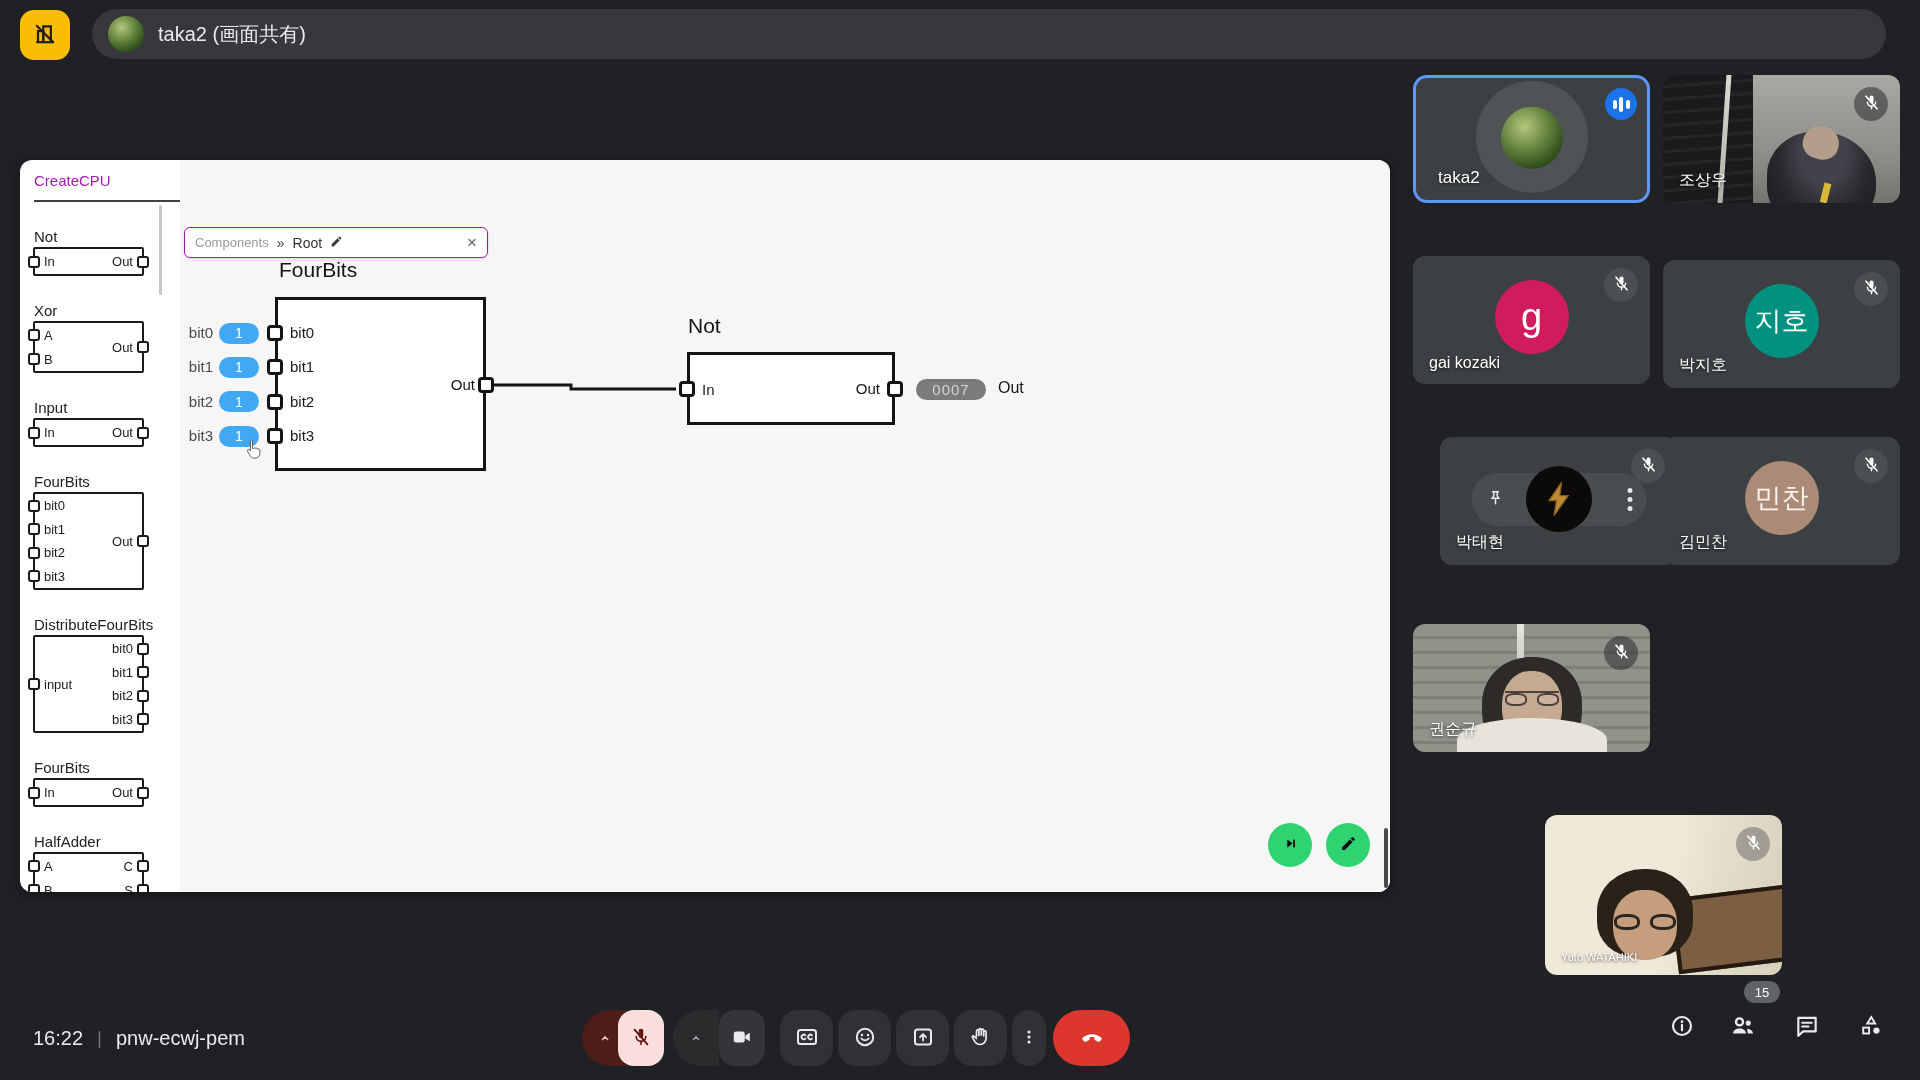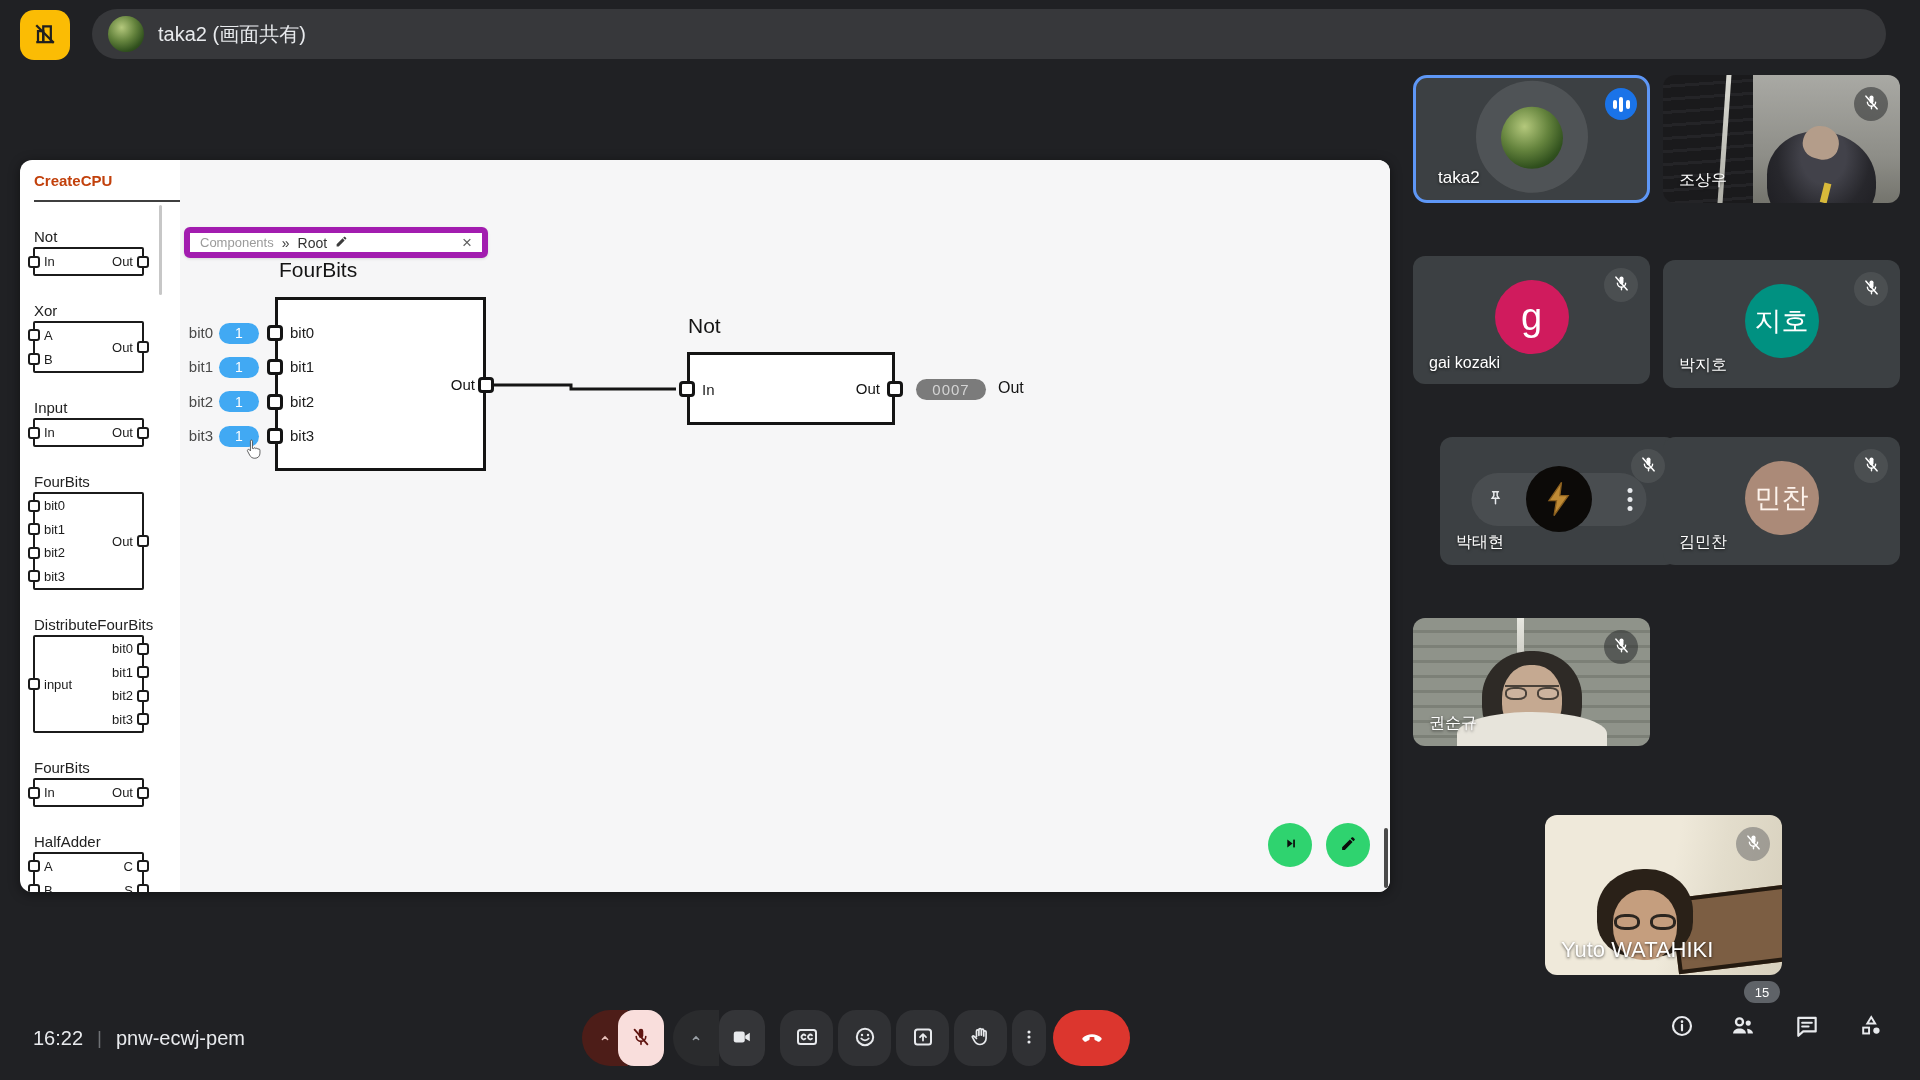--- a/index.html
+++ b/index.html
@@ -8,37 +8,37 @@
 
   
   .fx-btn{position:absolute;left:20px;top:10px;width:50px;height:50px;border:none;border-radius:14px;background:#fbbc04;display:flex;align-items:center;justify-content:center;cursor:pointer;}
   .presenter-pill{position:absolute;left:92px;top:9px;width:1794px;height:50px;border-radius:25px;background:#37383b;display:flex;align-items:center;padding:0 16px;gap:14px;}
   .avatar-sm{width:36px;height:36px;border-radius:50%;background:radial-gradient(circle at 38% 32%,#b4c87c,#64833d 42%,#31511e 72%,#1d3313);}
   .presenter-name{color:#e8eaed;font-size:20px;font-weight:500;}
 
   
   .app-window{position:absolute;left:20px;top:160px;width:1370px;height:732px;background:#ffffff;border-radius:12px;overflow:hidden;box-shadow:0 2px 12px rgba(0,0,0,.45);}
   .canvas-bg{position:absolute;left:160px;top:0;right:0;bottom:0;background:#f6f6f7;}
-  .sb-title{position:absolute;left:14px;top:12px;font-size:15px;color:#c2410c;font-weight:bold;}
+  .sb-title{position:absolute;left:14px;top:12px;font-size:15px;color:#a21caf;}
   .sb-divider{position:absolute;left:14px;top:40px;width:146px;height:2px;background:#3f3f3f;}
   #sb-comps{position:absolute;left:13px;top:68px;width:142px;}
   .sb-comp{margin-bottom:26px;}
   .sb-lab{font-size:15px;color:#222;margin:0 0 2px 1px;white-space:nowrap;}
   .sb-box{display:flex;justify-content:space-between;border:2.5px solid #1b1b1b;border-radius:2px;width:111px;background:#fff;}
   .sb-col{display:flex;flex-direction:column;justify-content:space-around;}
   .p-row{display:flex;align-items:center;height:23px;}
   .p-sq{width:12px;height:12px;border:2.5px solid #1b1b1b;border-radius:3px;background:#fff;flex:none;}
   .sb-l .p-sq{margin-left:-7px;margin-right:4px;}
   .sb-r .p-row{justify-content:flex-end;}
   .sb-r .p-sq{margin-right:-7px;margin-left:4px;}
   .p-t{font-size:13px;color:#1c1c1c;white-space:nowrap;}
   .sb-scroll{position:absolute;left:139px;top:45px;width:3px;height:90px;border-radius:2px;background:#c7c7c7;}
 
   
-  .crumb{position:absolute;left:164px;top:67px;width:304px;height:31px;background:#fff;border:6px solid #a21caf;border-radius:6px;box-shadow:0 1px 3px rgba(0,0,0,.12);display:flex;align-items:center;padding:0 10px;gap:8px;}
+  .crumb{position:absolute;left:164px;top:67px;width:304px;height:31px;background:#fff;border:1px solid #a21caf;border-radius:6px;box-shadow:0 1px 3px rgba(0,0,0,.12);display:flex;align-items:center;padding:0 10px;gap:8px;}
   .crumb .c1{color:#9a9a9a;font-size:13px;}
   .crumb .sep{color:#3c3c3c;font-size:14px;}
   .crumb .c2{color:#333;font-size:14px;}
   .crumb .x{margin-left:auto;color:#5f5f5f;font-size:17px;line-height:1;cursor:pointer;}
   .blk-title{position:absolute;font-size:21px;color:#141414;}
   .blk-box{position:absolute;background:#fff;border:3px solid #141414;}
   .port{position:absolute;width:16px;height:16px;background:#fff;border:3px solid #141414;border-radius:4px;}
   .pin-lab-in{position:absolute;font-size:15px;color:#1b1b1b;}
   .fb-pin-out{position:absolute;width:60px;text-align:right;font-size:15px;color:#4a4a4a;}
   .bit-pill{position:absolute;width:40px;height:21px;border-radius:11px;background:#41a9f3;color:#fff;font-size:14px;display:flex;align-items:center;justify-content:center;cursor:pointer;}
@@ -69,21 +69,21 @@
   .t-jo .streak{position:absolute;left:25%;top:-6px;bottom:-6px;width:5px;background:linear-gradient(#f2f2ea,#bdbdb4);transform:rotate(4deg);opacity:.9;}
   .t-jo .head{position:absolute;right:10%;bottom:-18%;width:46%;height:74%;background:radial-gradient(ellipse at 52% 26%,#42424a 0 28%,#27272c 58%,#1b1b1f);border-radius:46% 54% 40% 40%;}
   .t-jo .face{position:absolute;right:26%;bottom:34%;width:15%;height:26%;background:#b49d8a;border-radius:50% 50% 44% 44%;transform:rotate(14deg);}
   .t-jo .strap{position:absolute;right:30%;bottom:0;width:7px;height:16%;background:#d8b93a;transform:rotate(14deg);}
   
   .t-park .hoverbar{position:absolute;left:50%;top:50%;transform:translate(-50%,-53%);width:175px;height:53px;border-radius:27px;background:rgba(255,255,255,.07);display:flex;align-items:center;justify-content:space-between;padding:0 14px;}
   .t-park .ava{position:absolute;left:50%;top:50%;transform:translate(-50%,-53%);width:66px;height:66px;border-radius:50%;background:#0c0a08;display:flex;align-items:center;justify-content:center;}
   .t-park .dots{display:flex;flex-direction:column;gap:4px;}
   .t-park .dots i{width:5px;height:5px;border-radius:50%;background:#e8eaed;}
   
-  .t-kwon{background:repeating-linear-gradient(180deg,#8f938a 0 12px,#7c8077 12px 15px);}
+  .t-kwon{background:repeating-linear-gradient(180deg,#8f938a 0 12px,#7c8077 12px 15px);margin-top:6px;}
   .t-kwon .pole{position:absolute;left:44%;top:0;width:7px;height:60%;background:linear-gradient(#e7e7e0,#b5b5ad);}
   .t-kwon .hair{position:absolute;left:50%;top:26%;transform:translateX(-50%);width:100px;height:96px;background:#2e2a26;border-radius:48% 48% 42% 42%;}
   .t-kwon .face{position:absolute;left:50%;top:37%;transform:translateX(-50%);width:60px;height:72px;background:#c5a991;border-radius:46%;}
   .t-kwon .glass{position:absolute;left:50%;top:52%;transform:translateX(-50%);width:54px;height:14px;border-top:2px solid #4a423a;display:flex;justify-content:space-between;}
   .t-kwon .glass i{width:22px;height:13px;border:2px solid #4a423a;border-radius:40%;background:rgba(255,255,255,.12);}
   .t-kwon .shirt{position:absolute;left:50%;bottom:-10px;transform:translateX(-50%);width:150px;height:44px;background:#e7e4db;border-radius:50% 50% 0 0;}
   
   .t-more .logo{position:absolute;top:40px;left:50%;transform:translateX(-50%);width:100px;height:52px;}
   .t-more .lc{position:absolute;width:50px;height:50px;border-radius:50%;background:#fff;display:flex;align-items:center;justify-content:center;}
   .t-more .lc.l{left:0;top:1px;}
@@ -513,21 +513,21 @@
     <div class="mic-badge dark" style="background:rgba(110,110,110,.55);">
         <span class="mic-slot">
   <svg width="19" height="19" viewBox="0 0 24 24">
     <rect x="9.5" y="3" width="5" height="10" rx="2.5" fill="#fff"></rect>
     <path d="M6.8 11.5a5.2 5.2 0 0 0 10.4 0" stroke="#fff" stroke-width="1.8" fill="none" stroke-linecap="round"></path>
     <path d="M12 16.7V20" stroke="#fff" stroke-width="1.8" stroke-linecap="round"></path>
     <path d="M5 4l14 16" stroke="#fff" stroke-width="2" stroke-linecap="round"></path>
   </svg>
 </span>
       </div>
-    <div class="tile-name" style="font-size:22px;">Yuto WATAHIKI</div>
+    <div class="tile-name" style="font-size:11px;">Yuto WATAHIKI</div>
   </div>
 
   <div class="statusbar">
     <span class="time">16:22</span>
     <span class="sep">|</span>
     <span class="code">pnw-ecwj-pem</span>
   </div>
 
   <div class="chev-seg mic-chev">
     <svg width="18" height="18" viewBox="0 0 24 24" fill="none" stroke="#e6c0ba" stroke-width="2" stroke-linecap="round">

